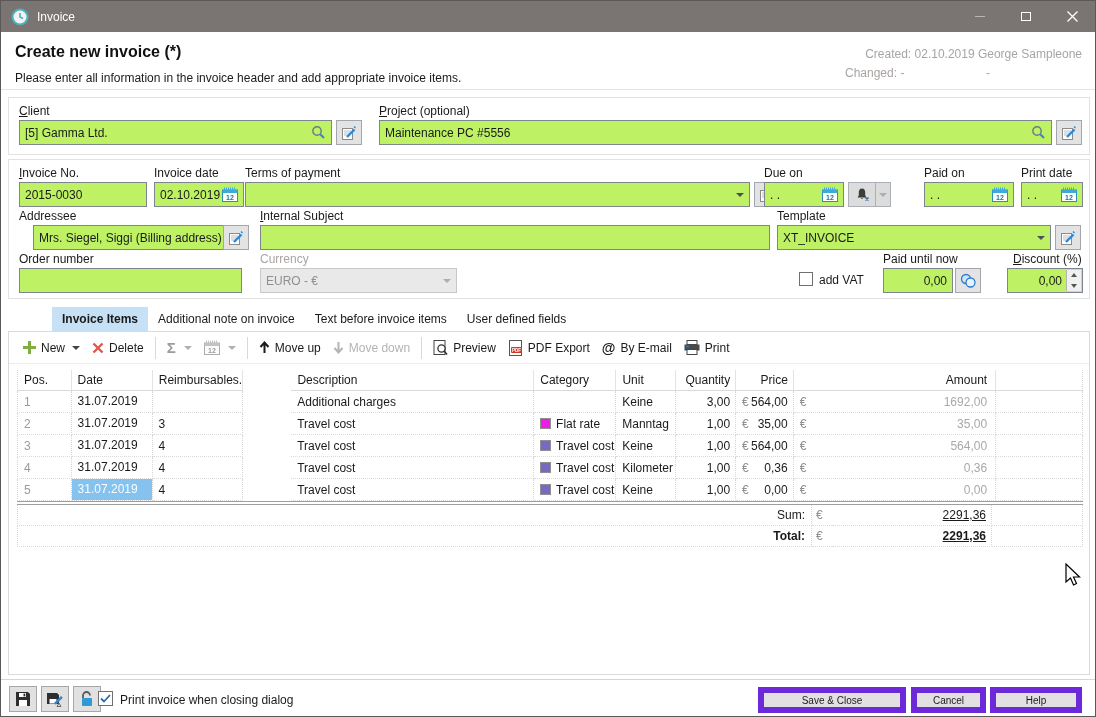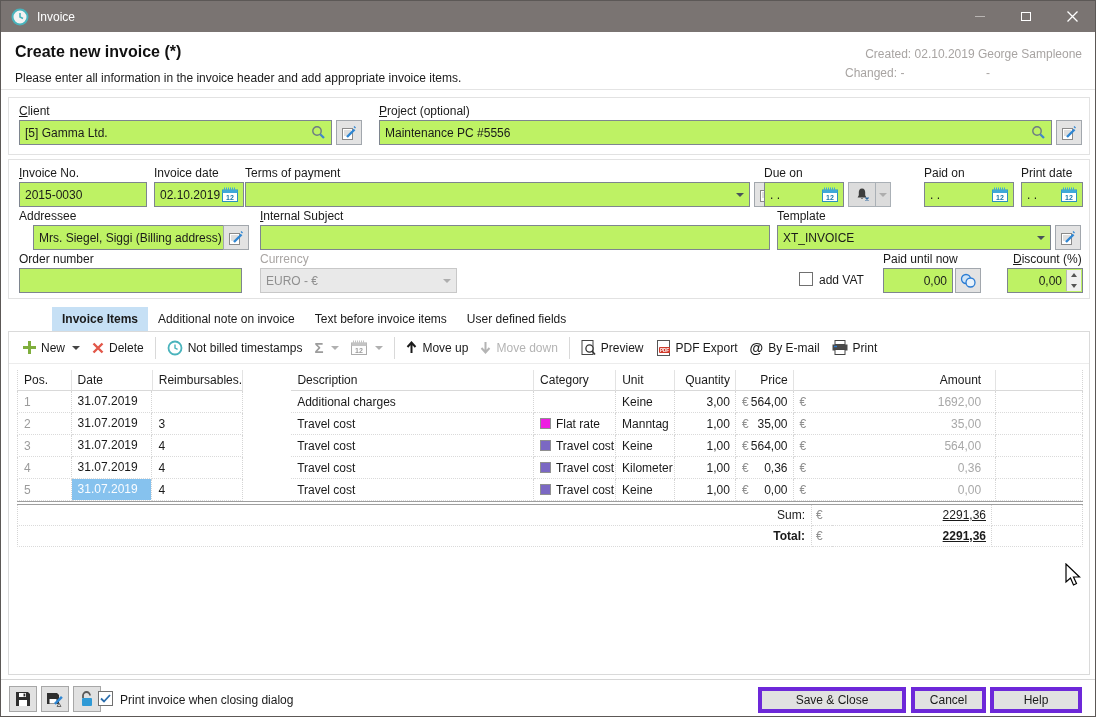--- a/index.html
+++ b/index.html
@@ -80,21 +80,21 @@
   .thead .c:first-child, .trow .c:first-child { border-left:1px dotted #d5d5d5; }
   .c.pos   { width:57px; color:#9b9b9b; }
   .thead .c.pos { color:#1a1a1a; }
   .c.date  { width:85px; padding:0; }
   .c.reimb { width:95px; }
   .c.desc  { width:255px;margin-left:48px; }
   .c.cat   { width:86px; gap:5px; }
   .c.unit  { width:62px; }
   .c.qty   { width:63px; justify-content:flex-end; padding-right:5px; }
   .c.price { width:60px; padding-right:5px; }
-  .c.amount{ width:212px; padding-right:14px; }
+  .c.amount{ width:212px; padding-right:8px; }
   .c.tail  { width:91px; border-right:1px dotted #d5d5d5; }
   .c.r { justify-content:flex-end; }
   .cur { color:#8f8f8f; margin-right:auto; }
   .pv { margin-left:auto; }
   .av { margin-left:auto; color:#a8a8a8; }
   .datev { display:block; width:100%; height:100%; line-height:21px; padding-left:6px; }
   .datev.sel { background:#86c2ee; color:#fafcff; }
   .catsq { width:11px; height:11px; border:1px solid #8f8f8f; flex:0 0 auto; }
   .dbl-line { height:4px; border-top:1px solid #9e9e9e; border-bottom:1px solid #9e9e9e; margin-top:0px; }
   .sumrow { display:flex; height:21px; }
@@ -102,21 +102,21 @@
   .sumrow .sc.lab { width:795px; justify-content:flex-end; padding-right:6px; border-left:1px dotted #d5d5d5; border-right:1px dotted #d5d5d5; }
   .sumrow .sc.cur { width:20px; padding-left:4px; color:#8f8f8f; }
   .sumrow .sc.val { width:160px; justify-content:flex-end; padding-right:5px; border-right:1px dotted #d5d5d5; }
   .sumrow .sc.rest { width:91px; border-right:1px dotted #d5d5d5; }
   .uline { text-decoration:underline; }
   .bold { font-weight:bold; }
 
   
   .footer { position:absolute; left:0; top:678px; width:100%; height:39px; border-top:1px solid #d6d6d6; background:#fff; }
   .fbtn { position:absolute; width:28px; height:26px; background:#e1e1e1; border:1px solid #a7a7a7; display:flex; align-items:center; justify-content:center; }
-  .bigbtn { position:absolute; height:26px; background:#e1e1e1; border:4px solid #6d28d9; display:flex; align-items:center; justify-content:center; font-size:12px; }
+  .bigbtn { position:absolute; height:26px; background:#e1e1e1; border:6px solid #6d28d9; display:flex; align-items:center; justify-content:center; font-size:10px; }
 
   .cursor { position:absolute; left:1064px; top:562px; }
 </style>
 </head>
 <body>
 
 <div class="win">
 
   <div class="titlebar">
     <span class="appicon">
@@ -352,27 +352,20 @@
         <span>New</span>
           <span class="tchev"></span>
       </div>
       <div class="tbtn">
         <svg width="12" height="12" viewBox="0 0 12 12">
             <path d="M1.5 1.5 L10.5 10.5 M10.5 1.5 L1.5 10.5" stroke="#e25749" stroke-width="2.4"></path>
           </svg>
         <span>Delete</span>
       </div>
       <div class="tsep"></div>
-      <div class="tbtn">
-        <svg width="16" height="16" viewBox="0 0 16 16">
-            <circle cx="8" cy="8" r="6.5" fill="#fff" stroke="#49b3bc" stroke-width="1.8"></circle>
-            <path d="M8 4.5 L8 8 L10.6 9.4" fill="none" stroke="#49b3bc" stroke-width="1.4"></path>
-          </svg>
-        <span>Not billed timestamps</span>
-      </div>
       <div class="tbtn disabled">
         <span class="sigma">Σ</span>
       </div>
       <div class="tbtn disabled" style="padding-left:0;">
           <span class="tchev gray"></span>
         </div>
       <div class="tbtn disabled">
         <svg width="16" height="15" viewBox="0 0 16 15">
             <rect x="0.5" y="3" width="15" height="11.5" fill="#fdfdfd" stroke="#ababab"></rect>
             <rect x="0.5" y="3" width="15" height="3" fill="#c3c3c3"></rect>

